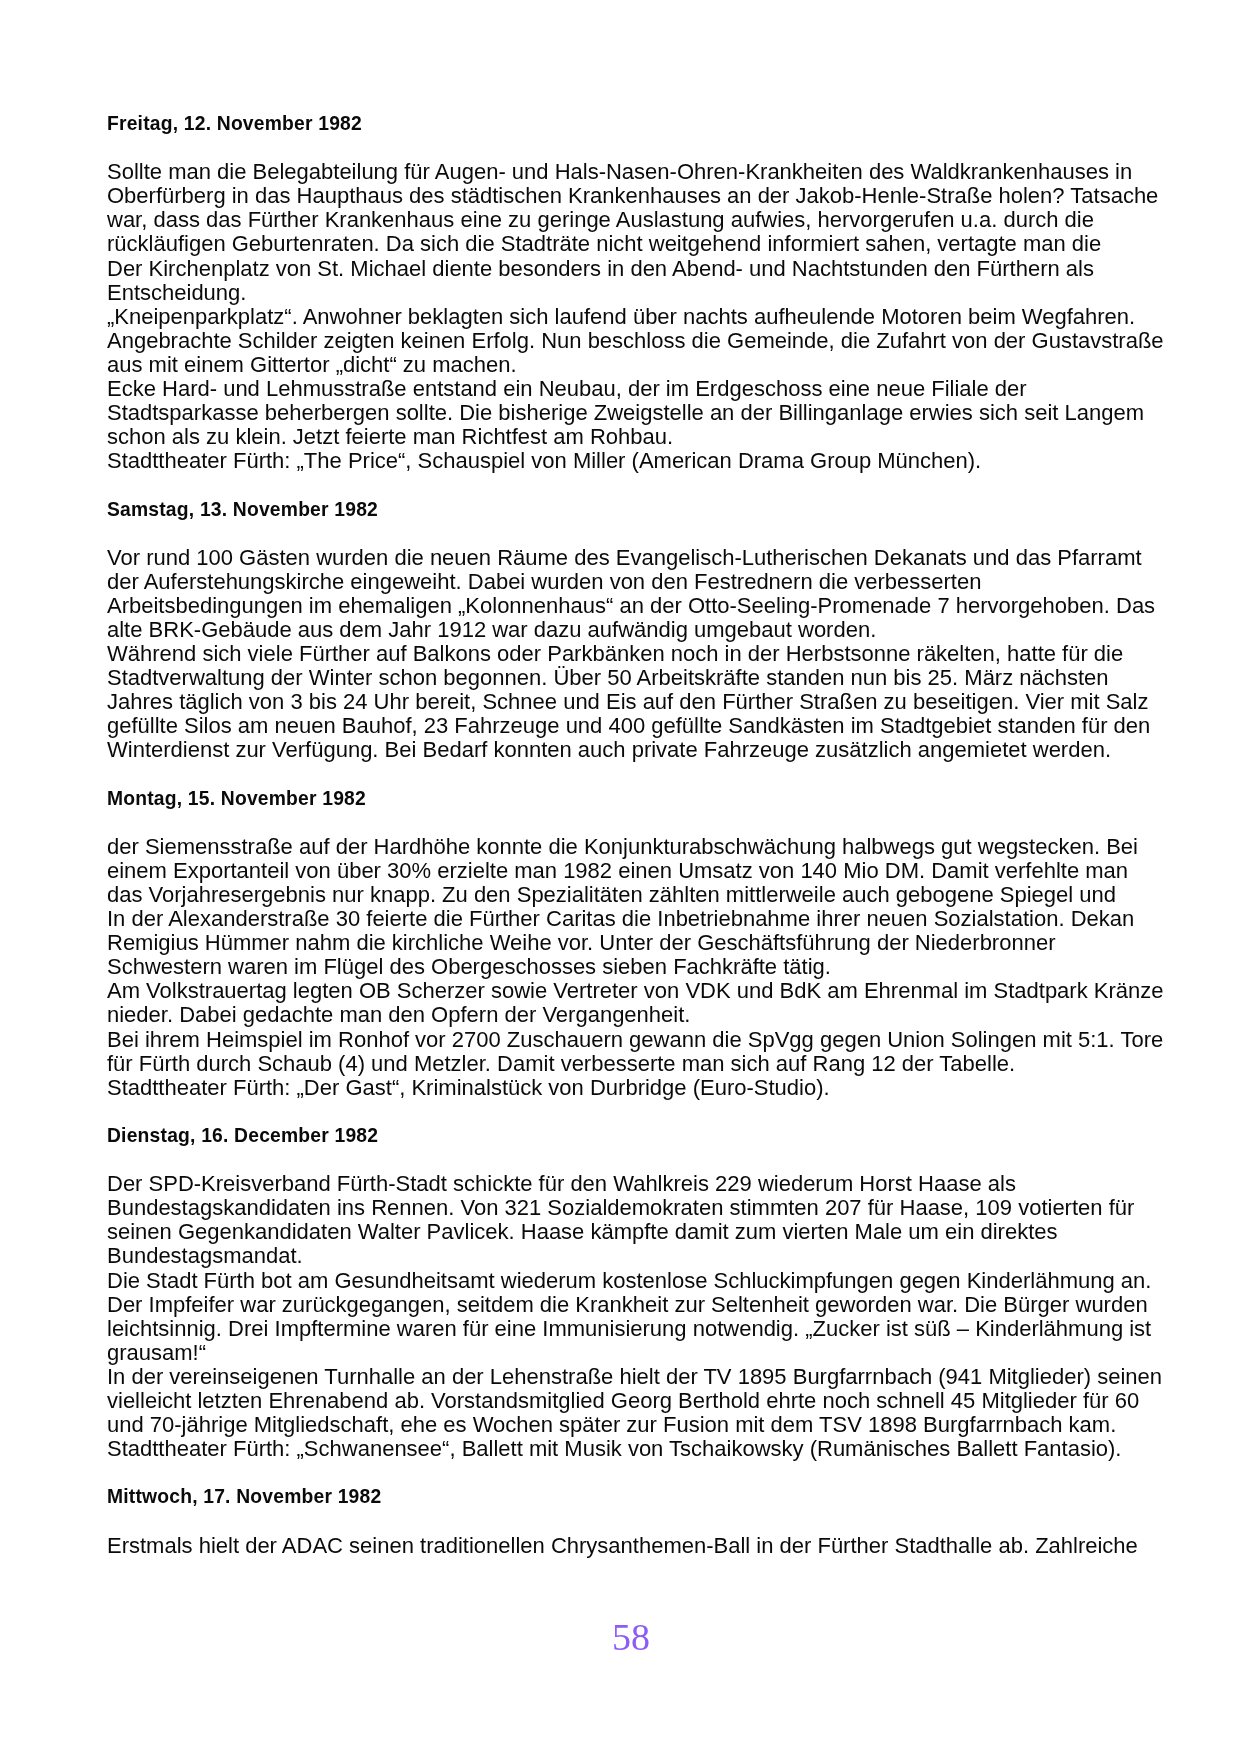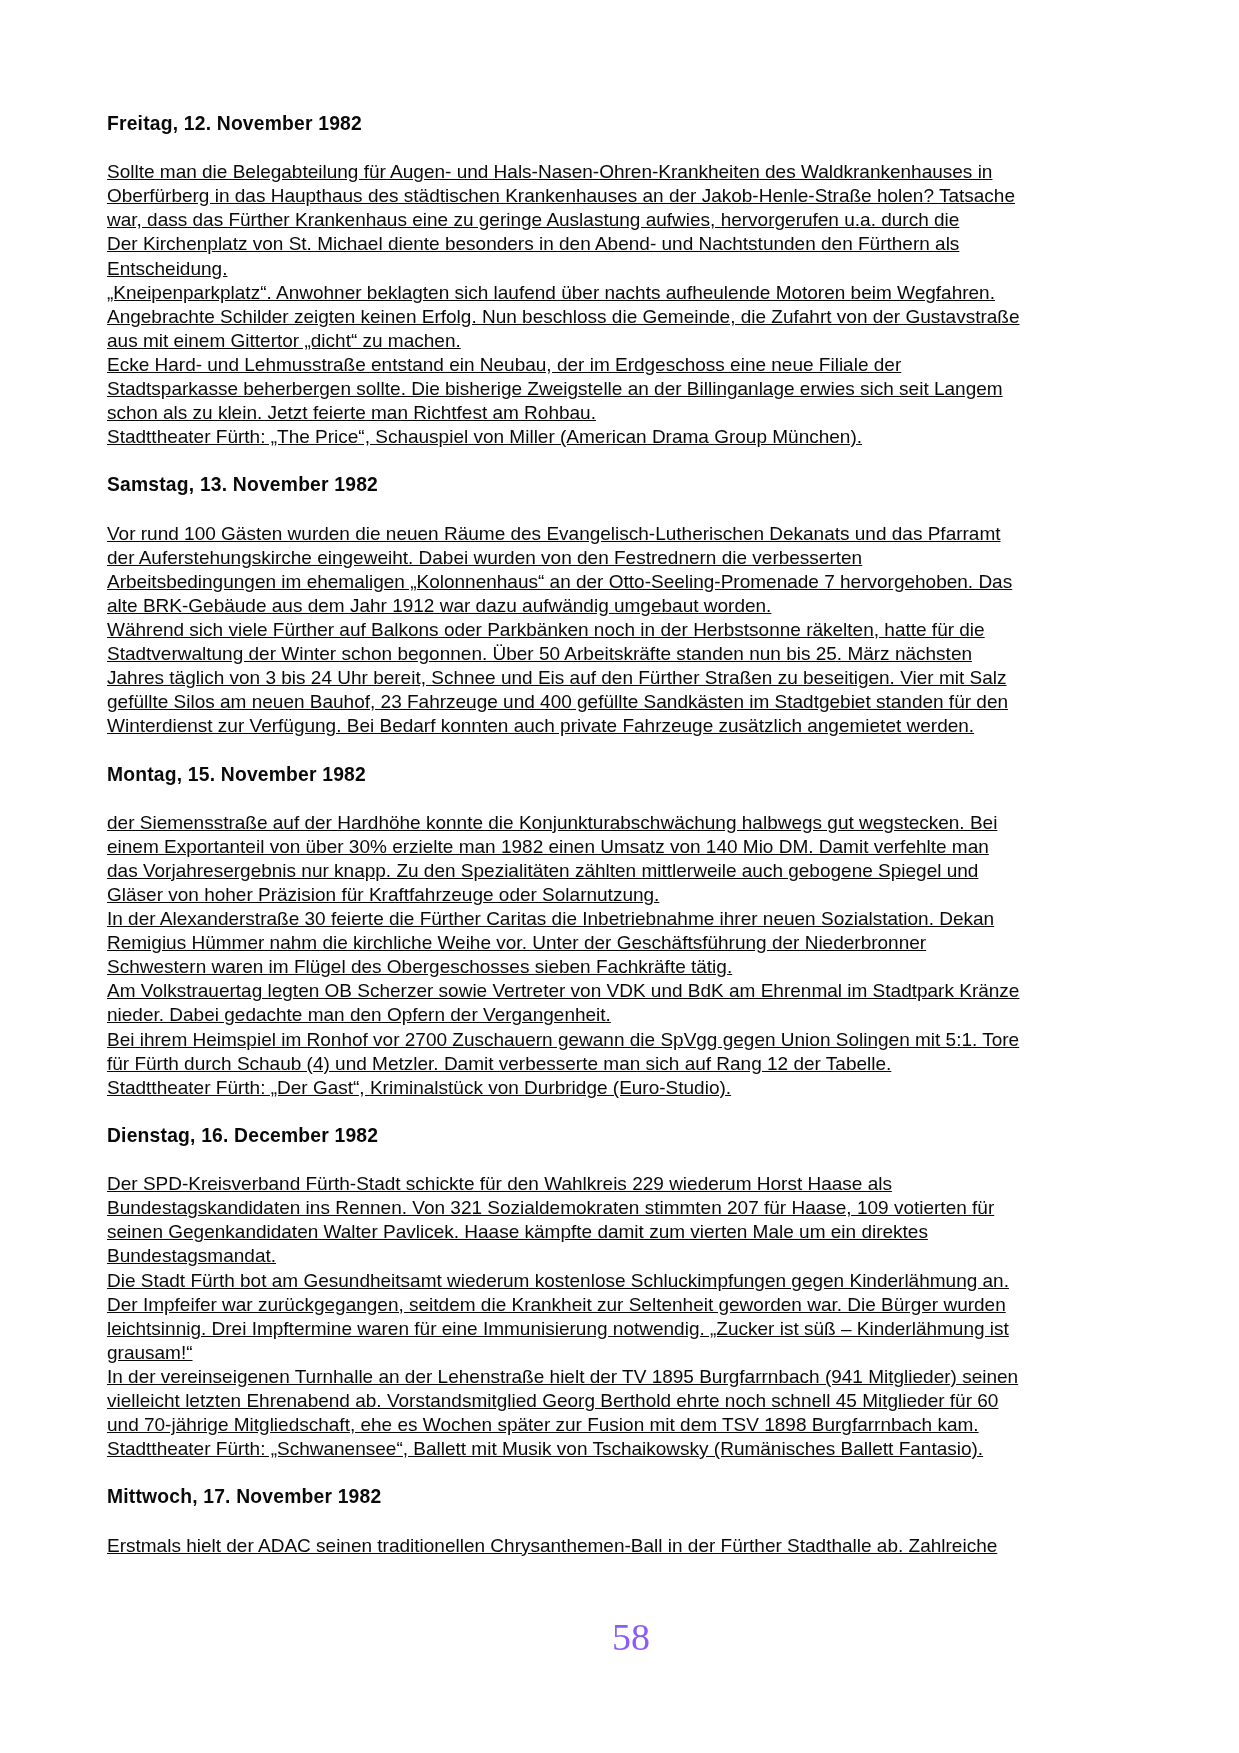--- a/index.html
+++ b/index.html
@@ -28,25 +28,24 @@
     font-size: 19.3px;
     font-weight: bold;
     line-height: 24.1px;
     height: 24.1px;
     margin: 24.1px 0 24.1px 0;
     white-space: nowrap;
     letter-spacing: 0.2px;
   }
   .section:first-child .heading { margin-top: 0; }
   .line {
-    font-size: 19px;
+    font-size: 22px;
     line-height: 24.1px;
     height: 24.1px;
     white-space: nowrap;
-    text-decoration: underline;
   }
   .page-number {
     position: absolute;
     left: 0;
     right: 0;
     top: 1617px;
     text-align: center;
     font-family: "Liberation Serif", serif;
     font-size: 38px;
     line-height: 1.1;
@@ -56,20 +55,21 @@
 </head>
 <body>
 
 <div class="page">
   <div class="content">
       <section class="section">
         <h2 class="heading">Freitag, 12. November 1982</h2>
         <div class="line">Sollte man die Belegabteilung für Augen- und Hals-Nasen-Ohren-Krankheiten des Waldkrankenhauses in</div>
         <div class="line">Oberfürberg in das Haupthaus des städtischen Krankenhauses an der Jakob-Henle-Straße holen? Tatsache</div>
         <div class="line">war, dass das Fürther Krankenhaus eine zu geringe Auslastung aufwies, hervorgerufen u.a. durch die</div>
+        <div class="line">rückläufigen Geburtenraten. Da sich die Stadträte nicht weitgehend informiert sahen, vertagte man die</div>
         <div class="line">Der Kirchenplatz von St. Michael diente besonders in den Abend- und Nachtstunden den Fürthern als</div>
         <div class="line">Entscheidung.</div>
         <div class="line">„Kneipenparkplatz“. Anwohner beklagten sich laufend über nachts aufheulende Motoren beim Wegfahren.</div>
         <div class="line">Angebrachte Schilder zeigten keinen Erfolg. Nun beschloss die Gemeinde, die Zufahrt von der Gustavstraße</div>
         <div class="line">aus mit einem Gittertor „dicht“ zu machen.</div>
         <div class="line">Ecke Hard- und Lehmusstraße entstand ein Neubau, der im Erdgeschoss eine neue Filiale der</div>
         <div class="line">Stadtsparkasse beherbergen sollte. Die bisherige Zweigstelle an der Billinganlage erwies sich seit Langem</div>
         <div class="line">schon als zu klein. Jetzt feierte man Richtfest am Rohbau.</div>
         <div class="line">Stadttheater Fürth: „The Price“, Schauspiel von Miller (American Drama Group München).</div>
       </section>
@@ -83,21 +83,20 @@
         <div class="line">Stadtverwaltung der Winter schon begonnen. Über 50 Arbeitskräfte standen nun bis 25. März nächsten</div>
         <div class="line">Jahres täglich von 3 bis 24 Uhr bereit, Schnee und Eis auf den Fürther Straßen zu beseitigen. Vier mit Salz</div>
         <div class="line">gefüllte Silos am neuen Bauhof, 23 Fahrzeuge und 400 gefüllte Sandkästen im Stadtgebiet standen für den</div>
         <div class="line">Winterdienst zur Verfügung. Bei Bedarf konnten auch private Fahrzeuge zusätzlich angemietet werden.</div>
       </section>
       <section class="section">
         <h2 class="heading">Montag, 15. November 1982</h2>
         <div class="line">der Siemensstraße auf der Hardhöhe konnte die Konjunkturabschwächung halbwegs gut wegstecken. Bei</div>
         <div class="line">einem Exportanteil von über 30% erzielte man 1982 einen Umsatz von 140 Mio DM. Damit verfehlte man</div>
         <div class="line">das Vorjahresergebnis nur knapp. Zu den Spezialitäten zählten mittlerweile auch gebogene Spiegel und</div>
-        <div class="line">Gläser von hoher Präzision für Kraftfahrzeuge oder Solarnutzung.</div>
         <div class="line">In der Alexanderstraße 30 feierte die Fürther Caritas die Inbetriebnahme ihrer neuen Sozialstation. Dekan</div>
         <div class="line">Remigius Hümmer nahm die kirchliche Weihe vor. Unter der Geschäftsführung der Niederbronner</div>
         <div class="line">Schwestern waren im Flügel des Obergeschosses sieben Fachkräfte tätig.</div>
         <div class="line">Am Volkstrauertag legten OB Scherzer sowie Vertreter von VDK und BdK am Ehrenmal im Stadtpark Kränze</div>
         <div class="line">nieder. Dabei gedachte man den Opfern der Vergangenheit.</div>
         <div class="line">Bei ihrem Heimspiel im Ronhof vor 2700 Zuschauern gewann die SpVgg gegen Union Solingen mit 5:1. Tore</div>
         <div class="line">für Fürth durch Schaub (4) und Metzler. Damit verbesserte man sich auf Rang 12 der Tabelle.</div>
         <div class="line">Stadttheater Fürth: „Der Gast“, Kriminalstück von Durbridge (Euro-Studio).</div>
       </section>
       <section class="section">

